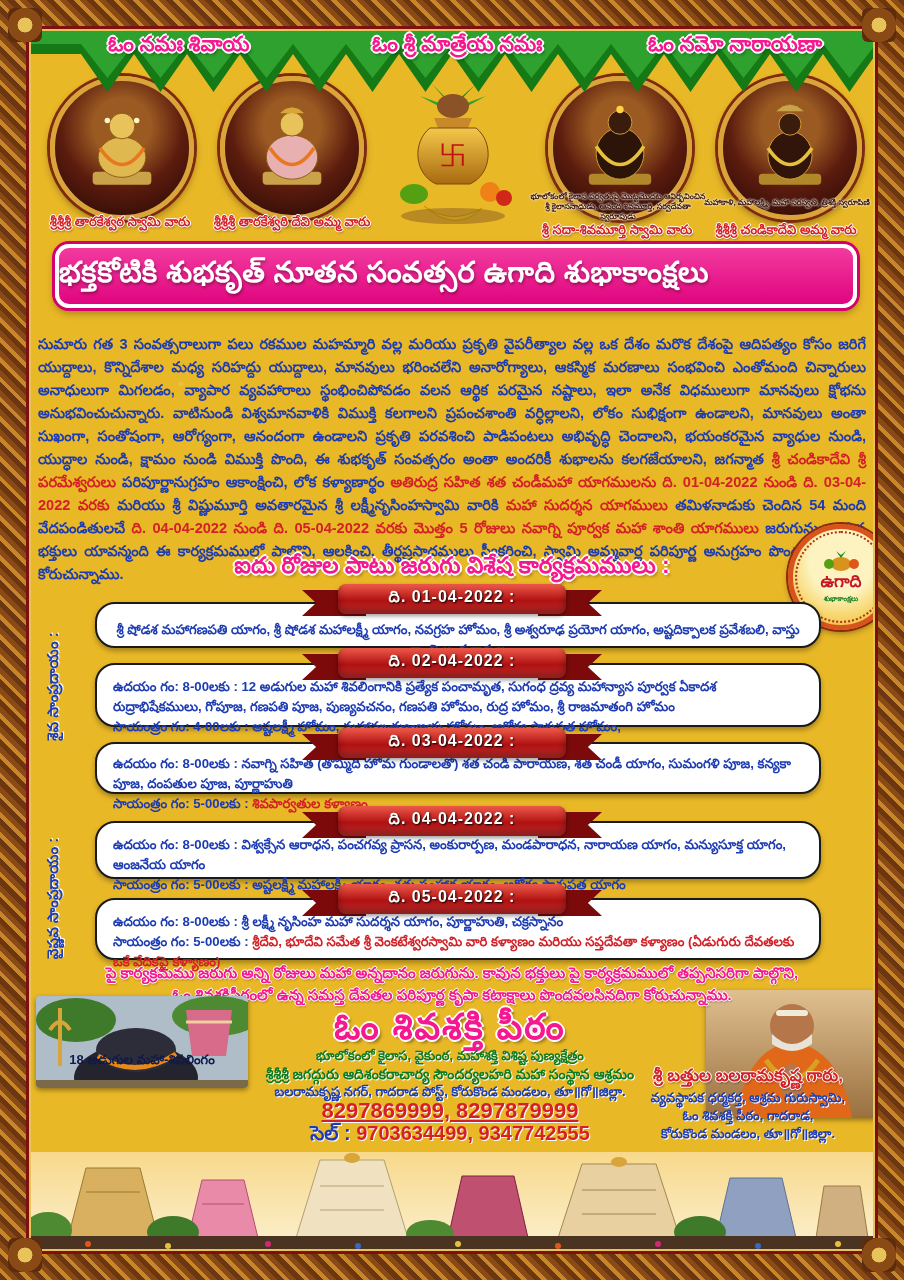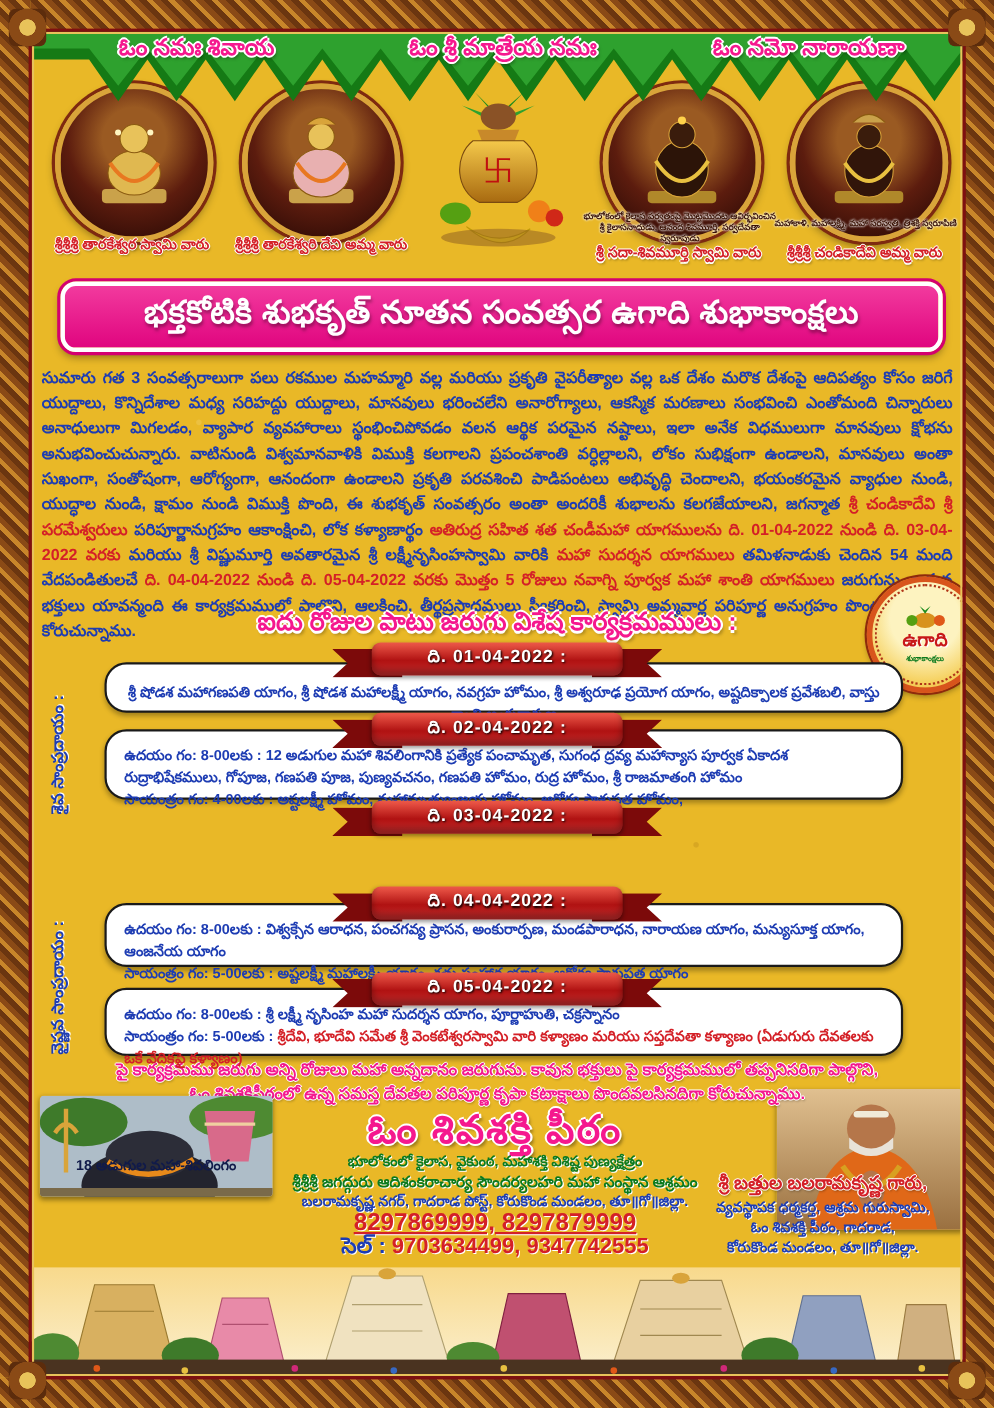--- a/index.html
+++ b/index.html
@@ -25,23 +25,23 @@
   .deity{position:absolute;top:76px;width:134px;height:134px;border-radius:50%;z-index:4;
     border:5px solid #d9a43a;box-shadow:0 0 0 3px #7e2a10,0 4px 9px rgba(0,0,0,.45);
     background:radial-gradient(circle at 50% 34%,#9a5a22 0 26%,#5c1c0e 55%,#2e0b06 90%);
     display:flex;align-items:center;justify-content:center;overflow:hidden;}
   .cap{position:absolute;z-index:6;font-size:13px;font-weight:bold;color:#d42027;text-align:center;
     text-shadow:-1px 0 #fff,1px 0 #fff,0 -1px #fff,0 1px #fff,1px 2px 2px rgba(0,0,0,.3);}
   .subcap{position:absolute;z-index:6;font-size:8px;font-weight:bold;color:#3a1204;text-align:center;line-height:1.25;
     text-shadow:0 0 2px #fff,0 0 2px #fff;}
   .kalash-wrap{position:absolute;left:384px;top:78px;width:138px;height:150px;z-index:4;}
   
-  .title-banner{position:absolute;left:55px;top:256px;width:794px;height:56px;z-index:6;
+  .title-banner{position:absolute;left:55px;top:244px;width:794px;height:56px;z-index:6;
     background:linear-gradient(#f23a9e,#e0057f);border:4px solid #fff;border-radius:14px;
-    box-shadow:0 0 0 3px #d4006f,0 4px 8px rgba(0,0,0,.4);display:flex;align-items:center;justify-content:center;}
+    box-shadow:0 0 0 3px #d4006f,0 4px 8px rgba(0,0,0,.4);display:flex;align-items:center;}
   .title-banner span{color:#fff;font-size:29px;font-weight:bold;letter-spacing:.5px;text-shadow:1px 2px 3px rgba(0,0,0,.35);}
   
   .intro{position:absolute;left:38px;top:318px;width:828px;z-index:5;font-size:14.6px;line-height:23px;
     font-weight:bold;color:#1d3cb3;text-align:justify;}
   .seg-red{color:#d42027;}
   
   .sched-head{position:absolute;left:0;top:552px;width:904px;text-align:center;z-index:5;
     font-size:23px;font-weight:bold;color:#f5188e;
     text-shadow:-2px 0 #fff,2px 0 #fff,0 -2px #fff,0 2px #fff,2px 3px 3px rgba(0,0,0,.3);}
   
@@ -218,20 +218,27 @@
     <span>12 అడుగుల మహా శివలింగానికి ప్రత్యేక పంచామృత, సుగంధ ద్రవ్య మహాన్యాస పూర్వక ఏకాదశ రుద్రాభిషేకములు, గోపూజ, గణపతి పూజ, పుణ్యవచనం, గణపతి హోమం, రుద్ర హోమం, శ్రీ రాజమాతంగి హోమం</span>
     <br>
     <span class="lbl">సాయంత్రం గం: 4-00లకు :</span>
     <span>అష్టలక్ష్మీ హోమం, మహామృత్యుంజయ హోమం, ఆరోగ్య పాశుపత హోమం,</span>
   </div>
 
   <div class="ribbon" style="top:728px">
     <div class="band">
         <span>ది. 03-04-2022 :</span>
       </div>
+  </div>
+  <div class="daybox" style="top:742px;height:52px;padding-top:10px">
+    <span class="lbl">ఉదయం గం: 8-00లకు :</span>
+    <span>నవాగ్ని సహిత (తొమ్మిది హోమ గుండాలతో) శత చండీ పారాయణ, శత చండీ యాగం, సుమంగళి పూజ, కన్యకా పూజ, దంపతుల పూజ, పూర్ణాహుతి</span>
+    <br>
+    <span class="lbl">సాయంత్రం గం: 5-00లకు :</span>
+    <span class="red">శివపార్వతుల కళ్యాణం</span>
   </div>
 
   <div class="ribbon" style="top:806px">
     <div class="band">
         <span>ది. 04-04-2022 :</span>
       </div>
   </div>
   <div class="daybox" style="top:821px;height:58px;padding-top:12px">
     <span class="lbl">ఉదయం గం: 8-00లకు :</span>
     <span>విశ్వక్సేన ఆరాధన, పంచగవ్య ప్రాసన, అంకురార్పణ, మండపారాధన, నారాయణ యాగం, మన్యుసూక్త యాగం, ఆంజనేయ యాగం</span>

